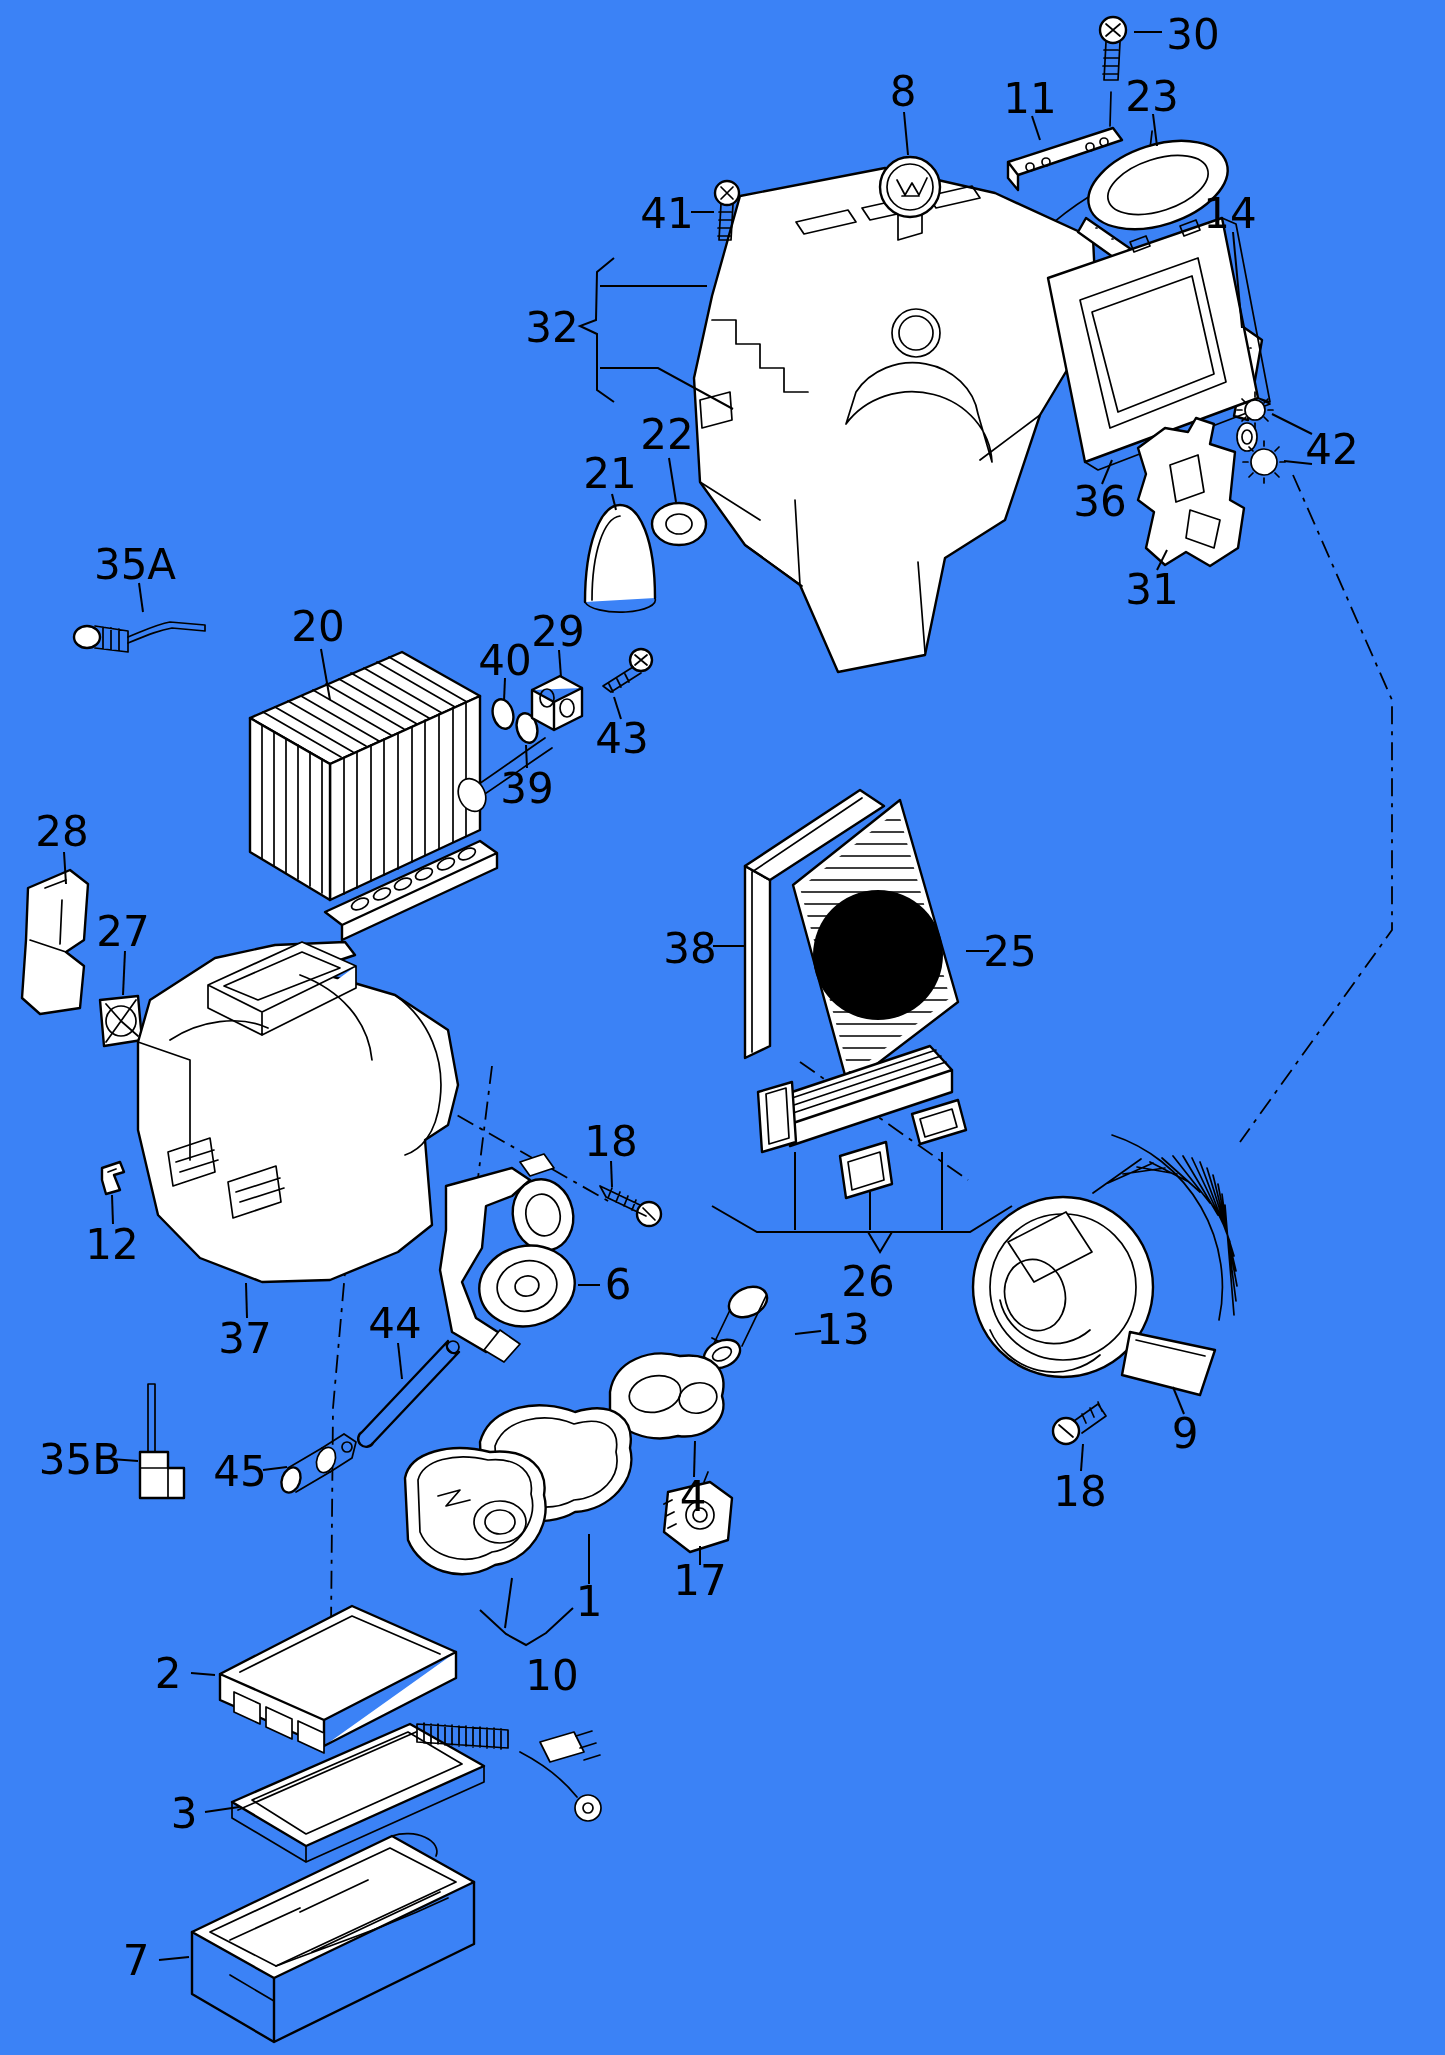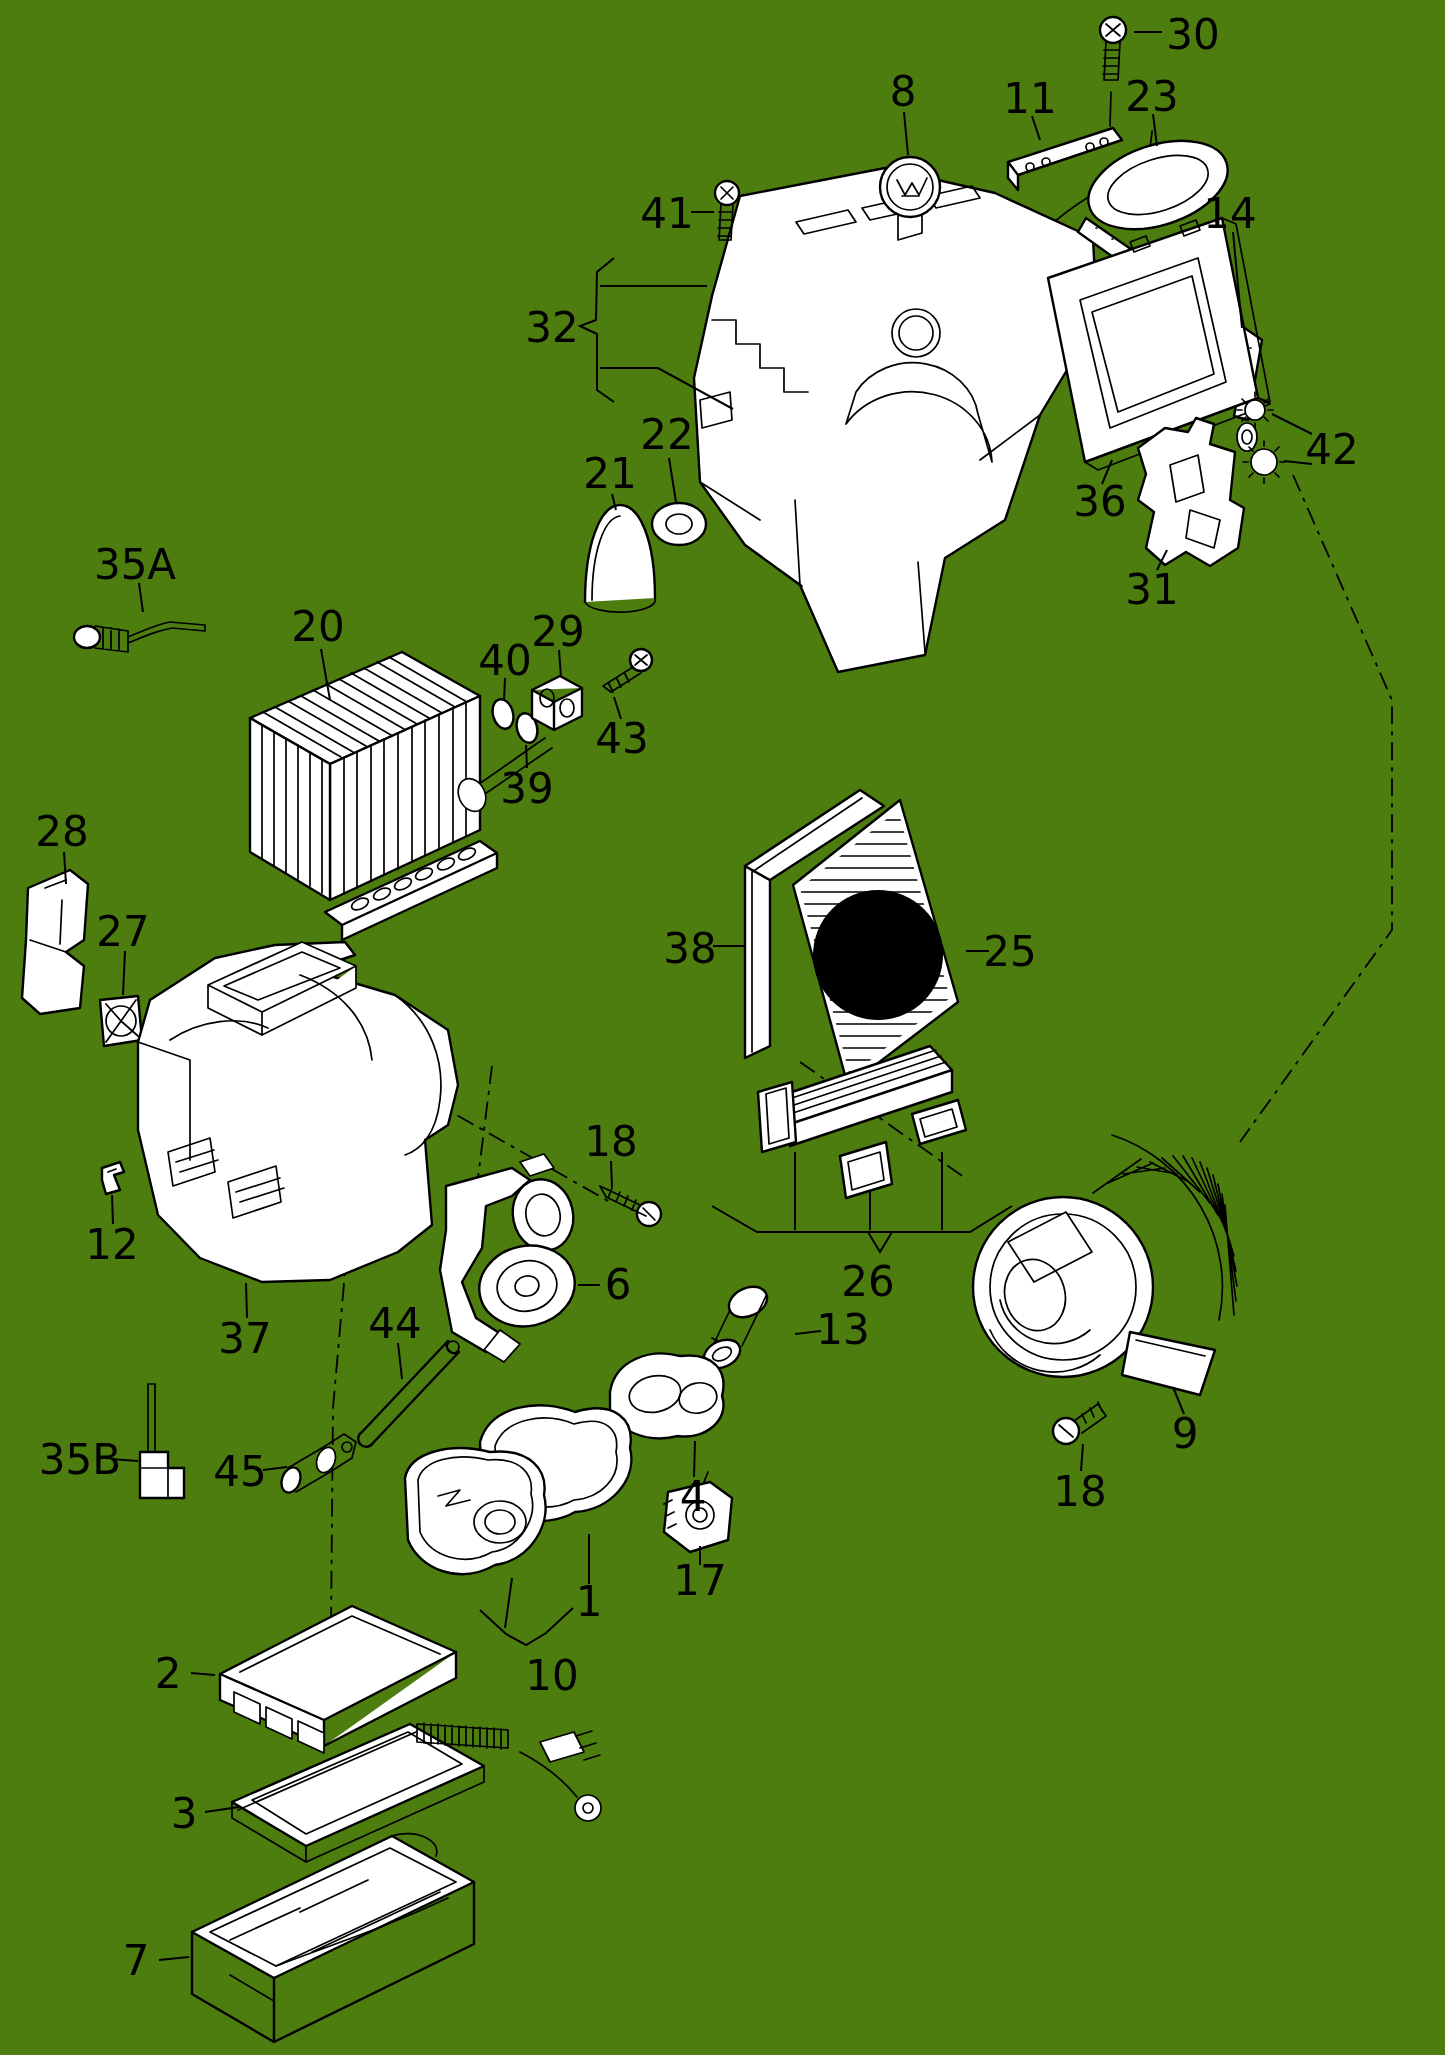--- a/index.html
+++ b/index.html
@@ -1,16 +1,16 @@
 <!DOCTYPE html>
 <html><head>
 <meta charset="utf-8">
 <style>
   html,body{margin:0;padding:0;background:#ffffff;}
-  .stage{width:1445px;height:2055px;position:relative;background:#4d7c0f;overflow:hidden;}
+  .stage{width:1445px;height:2055px;position:relative;background:#3b82f6;overflow:hidden;}
   svg{display:block;}
   .callout{font-family:"DejaVu Sans","Liberation Sans",sans-serif;font-size:42px;fill:#000;text-anchor:middle;}
   .ln{stroke:#000;stroke-width:2.4;fill:none;stroke-linejoin:round;stroke-linecap:round;}
   .ln2{stroke:#000;stroke-width:1.7;fill:none;stroke-linejoin:round;stroke-linecap:round;}
   .lead{stroke:#000;stroke-width:2;fill:none;}
   .dash{stroke:#000;stroke-width:1.8;fill:none;stroke-dasharray:18 7 4 7;}
   .fillw{fill:#fff;}
 </style>
 </head>
 <body>

